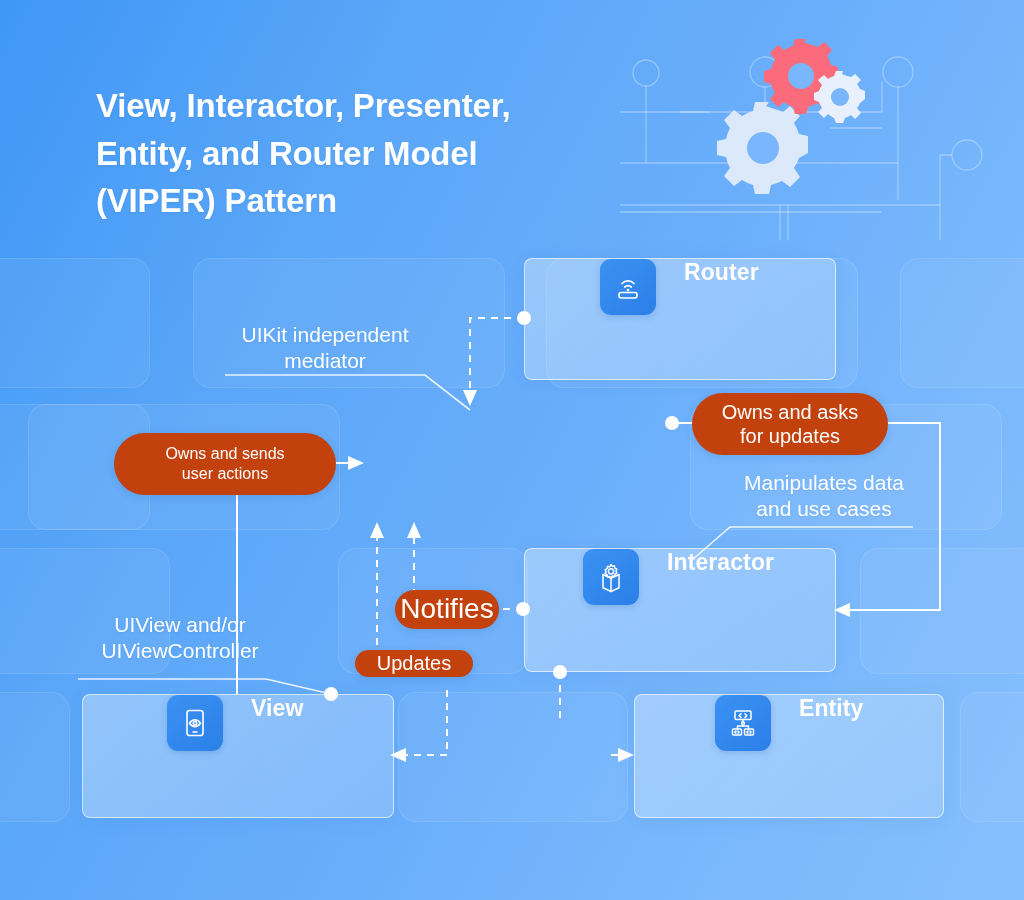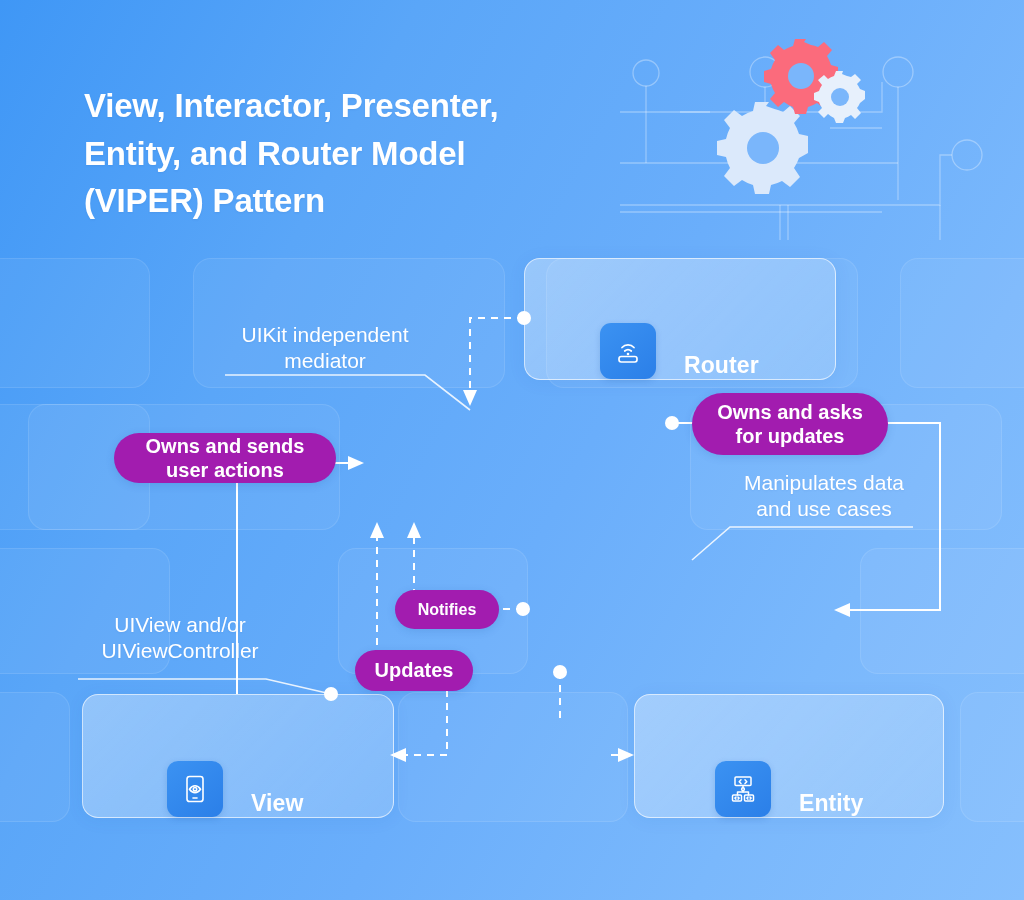--- a/index.html
+++ b/index.html
@@ -17,50 +17,50 @@
     background:rgba(255,255,255,0.055);
     border:1px solid rgba(255,255,255,0.10);
     pointer-events:none;
   }
 
   
   .circuit{position:absolute;top:0;right:0;width:404px;height:240px;pointer-events:none;}
 
   
   .title{
-    position:absolute;left:84px;top:82px;width:600px;
+    position:absolute;left:96px;top:82px;width:600px;
     color:#ffffff;font-weight:bold;font-size:33px;line-height:1.44;
     letter-spacing:-0.2px;
     text-shadow:0 1px 2px rgba(40,100,180,0.14);
   }
 
   
   .node{
-    position:absolute;border-radius:16px;
+    position:absolute;border-radius:8px;
     background:linear-gradient(135deg,rgba(255,255,255,0.34),rgba(255,255,255,0.17));
     border:1px solid rgba(255,255,255,0.62);
-    display:flex;align-items:flex-end;
+    display:flex;align-items:flex-start;
     box-shadow:0 2px 18px rgba(30,90,170,0.07);
   }
   .node .tile{
     width:56px;height:56px;border-radius:11px;flex:0 0 auto;
     background:linear-gradient(140deg,#3b92f2 0%,#2b7fe8 100%);
     display:flex;align-items:center;justify-content:center;
     box-shadow:0 2px 6px rgba(24,80,160,0.18);
   }
   .node .tile svg{display:block;}
   .node .nlabel{
     color:#ffffff;font-size:23px;font-weight:bold;margin-left:28px;
     letter-spacing:0.1px;white-space:nowrap;
   }
 
   
   .pill{
     position:absolute;border-radius:999px;
-    background:#a21caf;color:#fff;font-weight:bold;
+    background:#c2410c;color:#fff;font-weight:normal;
     display:flex;align-items:center;justify-content:center;
     text-align:center;line-height:1.22;
     box-shadow:0 2px 8px rgba(25,80,155,0.16);
     z-index:6;
   }
 
   
   .cap{
     position:absolute;color:#ffffff;font-size:21px;line-height:1.25;
     text-align:center;white-space:pre-line;z-index:5;
@@ -179,20 +179,32 @@
         <path d="M10 12.5a8 8 0 0 1 12 0"></path>
         <path d="M12.7 16a5 5 0 0 1 6.6 0"></path>
         <circle cx="16" cy="19" r="1.3" fill="#fff" stroke="none"></circle>
         <rect x="7" y="21.5" width="18" height="5.5" rx="2.2"></rect>
       </svg>
     </div>
     <div class="nlabel">Router</div>
   </div>
 
 
+  <div class="node" style="left:524px;top:548px;width:310px;height:122px;">
+    <div class="tile" style="margin-left:58px;">
+      <svg width="32" height="32" viewBox="0 0 32 32" fill="none" stroke="#fff" stroke-width="1.5" stroke-linecap="round" stroke-linejoin="round">
+        <path d="M16 3.5l1.3 1.8 2.2-.4.4 2.2 2 1-1 2 1 2-2 1-.4 2.2-2.2-.4L16 17l-1.3-1.6-2.2.4-.4-2.2-2-1 1-2-1-2 2-1 .4-2.2 2.2.4z"></path>
+        <circle cx="16" cy="10.3" r="2.6"></circle>
+        <path d="M8 13.5v13.2l8 3.8 8-3.8V13.5"></path>
+        <path d="M8 13.5l8 3.8 8-3.8"></path>
+        <path d="M16 17.3v13.2"></path>
+      </svg>
+    </div>
+    <div class="nlabel">Interactor</div>
+  </div>
 
   <div class="node" style="left:634px;top:694px;width:308px;height:122px;">
     <div class="tile" style="margin-left:80px;">
       <svg width="32" height="32" viewBox="0 0 32 32" fill="none" stroke="#fff" stroke-width="1.5" stroke-linecap="round" stroke-linejoin="round">
         <rect x="8" y="4" width="16" height="8.6" rx="1"></rect>
         <path d="M14 6.8l-1.8 1.9L14 10.6M18 6.8l1.8 1.9L18 10.6"></path>
         <path d="M16 12.6v2.2"></path>
         <circle cx="16" cy="16.2" r="1.4"></circle>
         <path d="M16 17.6v1.5"></path>
         <path d="M10.5 22v-2.9h11V22"></path>
@@ -210,29 +222,29 @@
       <svg width="32" height="32" viewBox="0 0 32 32" fill="none" stroke="#fff" stroke-width="1.6" stroke-linecap="round">
         <rect x="8" y="3.5" width="16" height="25" rx="2.6"></rect>
         <path d="M10.5 16.2s2.3-3.4 5.5-3.4 5.5 3.4 5.5 3.4-2.3 3.4-5.5 3.4-5.5-3.4-5.5-3.4z"></path>
         <circle cx="16" cy="16.2" r="1.7"></circle>
         <path d="M14 25h4"></path>
       </svg>
     </div>
     <div class="nlabel">View</div>
   </div>
 
-  <div class="pill" style="left:114px;top:433px;width:222px;height:50px;font-size:20px;white-space:pre-line;">Owns and sends
+  <div class="pill" style="left:114px;top:433px;width:222px;height:62px;font-size:16px;white-space:pre-line;">Owns and sends
 user actions</div>
 
   <div class="pill" style="left:692px;top:393px;width:196px;height:62px;font-size:20px;white-space:pre-line;">Owns and asks
 for updates</div>
 
-  <div class="pill" style="left:395px;top:590px;width:104px;height:39px;font-size:16px;">Notifies</div>
-
-  <div class="pill" style="left:355px;top:650px;width:118px;height:41px;font-size:20px;">Updates</div>
+  <div class="pill" style="left:395px;top:590px;width:104px;height:39px;font-size:28px;">Notifies</div>
+
+  <div class="pill" style="left:355px;top:650px;width:118px;height:27px;font-size:20px;">Updates</div>
 
 
   <div class="cap" style="left:710px;top:470px;width:228px;">Manipulates data
 and use cases</div>
 
   <div class="cap" style="left:205px;top:322px;width:240px;">UIKit independent
 mediator</div>
 
   <div class="cap" style="left:68px;top:612px;width:224px;">UIView and/or
 UIViewController</div>

